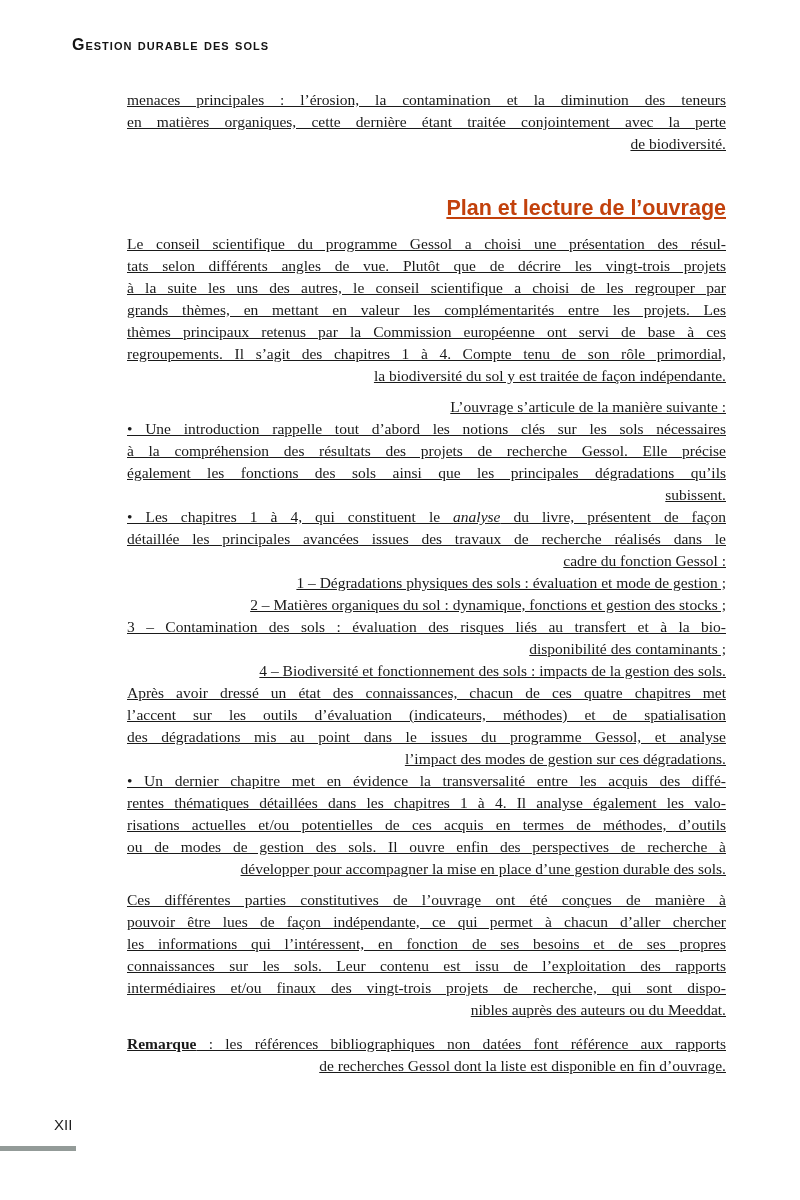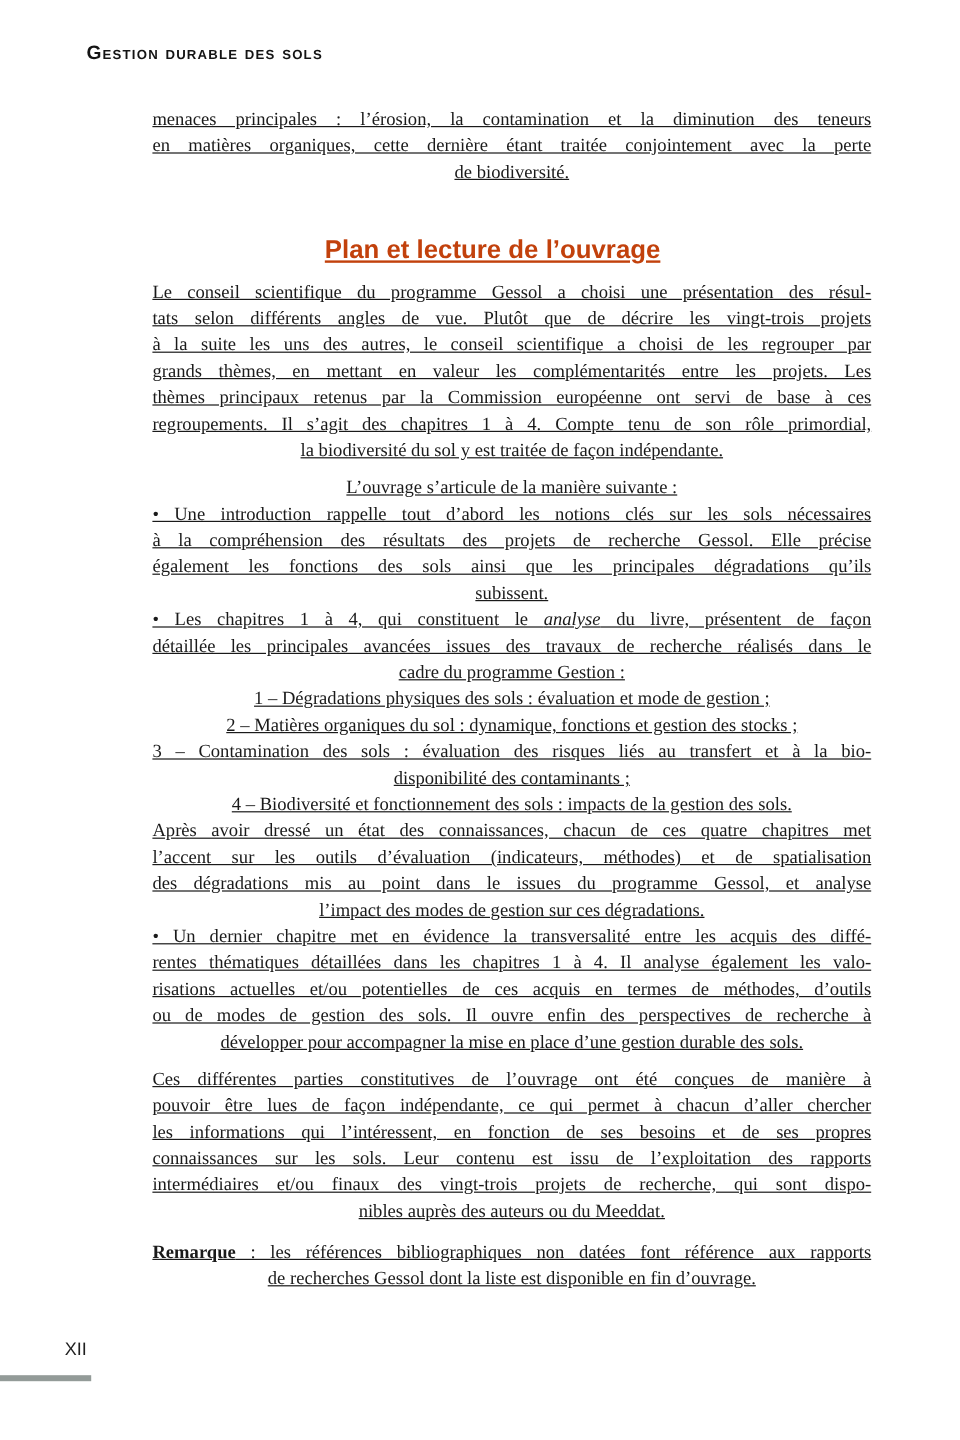--- a/index.html
+++ b/index.html
@@ -41,21 +41,21 @@
   .block.gap { margin-top: 9px; }
   .block.remark { margin-top: 12px; }
   .block.heading {
     font-family: "Liberation Sans", sans-serif;
     font-weight: bold;
     font-size: 21.5px;
     line-height: 26px;
     margin: 40px 0 12px -32px;
     color: #c2410c;
   }
-  .line { text-align: center; }
+  .line { text-align: right; }
   .jl { text-align: justify; text-align-last: justify; }
   .it { font-style: italic; }
   .bd { font-weight: bold; }
   .page-number {
     position: absolute;
     left: 54px;
     top: 1116px;
     font-family: "Liberation Sans", sans-serif;
     font-size: 15px;
     color: #1f1f1f;
@@ -97,21 +97,21 @@
       </div>
       <div class="block bullet">
         <div class="line jl"><span>• Une introduction rappelle tout d’abord les notions clés sur les sols nécessaires</span></div>
         <div class="line jl"><span>à la compréhension des résultats des projets de recherche Gessol. Elle précise</span></div>
         <div class="line jl"><span>également les fonctions des sols ainsi que les principales dégradations qu’ils</span></div>
         <div class="line"><span>subissent.</span></div>
       </div>
       <div class="block bullet">
         <div class="line jl"><span>• Les chapitres 1 à 4, qui constituent le </span><span class="it">analyse</span><span> du livre, présentent de façon</span></div>
         <div class="line jl"><span>détaillée les principales avancées issues des travaux de recherche réalisés dans le</span></div>
-        <div class="line"><span>cadre du programme Gestion :</span></div>
+        <div class="line"><span>cadre du fonction Gessol :</span></div>
       </div>
       <div class="block numbered">
         <div class="line"><span>1 – Dégradations physiques des sols : évaluation et mode de gestion ;</span></div>
       </div>
       <div class="block numbered">
         <div class="line"><span>2 – Matières organiques du sol : dynamique, fonctions et gestion des stocks ;</span></div>
       </div>
       <div class="block numbered">
         <div class="line jl"><span>3 – Contamination des sols : évaluation des risques liés au transfert et à la bio-</span></div>
         <div class="line"><span>disponibilité des contaminants ;</span></div>

